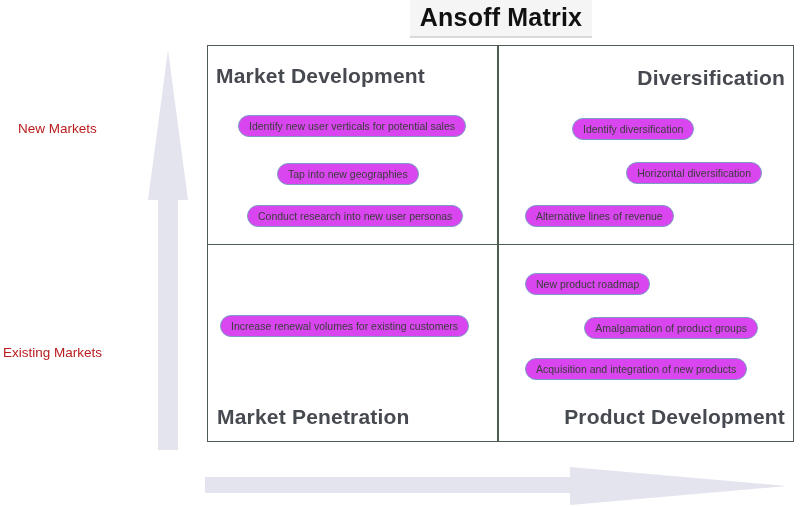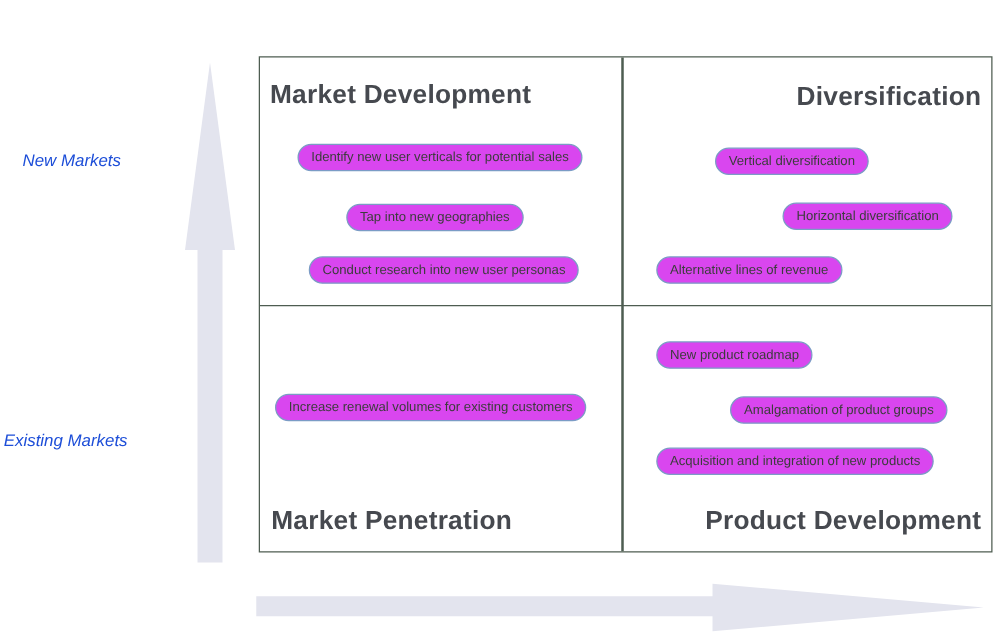--- a/index.html
+++ b/index.html
@@ -47,31 +47,33 @@
     padding:0 10px;
     border:1.5px solid #7b9cc5;
     border-radius:12px;
     background:#d946ef;
     font-size:10.5px;color:#3c3c3c;
     white-space:nowrap;
     text-align:center;
   }
   .axis-label{
     position:absolute;
-    font-size:13.5px;color:#1d4ed8;
+    font-size:13.5px;color:#b91c1c;
     white-space:nowrap;
-    font-style:italic;
   }
   .arrow-svg{position:absolute;display:block;}
 </style>
 </head>
 <body>
 
 <div id="canvas">
 
+  <div class="title-wrap">
+    <span class="title">Ansoff Matrix</span>
+  </div>
 
   <svg class="arrow-svg" style="left:0;top:0" width="800" height="507" viewBox="0 0 800 507" aria-hidden="true">
     <polygon points="168,50 188,200 178,200 178,450 158,450 158,200 148,200" fill="#e3e4ee"></polygon>
 
     <polygon points="205,477 570,477 570,467 787,486 570,505 570,493 205,493" fill="#e3e4ee"></polygon>
   </svg>
 
   <div class="axis-label" style="left:18px;top:121px">New Markets</div>
   <div class="axis-label" style="left:3px;top:345px">Existing Markets</div>
 
@@ -82,21 +84,21 @@
 
   <div class="qhead" style="left:216px;top:64px">Market Development</div>
   <div class="qhead" style="right:15px;top:66px">Diversification</div>
   <div class="qhead" style="left:217px;top:405px">Market Penetration</div>
   <div class="qhead" style="right:15px;top:405px">Product Development</div>
 
   <div class="pill" style="left:238px;top:115px">Identify new user verticals for potential sales</div>
   <div class="pill" style="left:277px;top:163px">Tap into new geographies</div>
   <div class="pill" style="left:247px;top:205px">Conduct research into new user personas</div>
 
-  <div class="pill" style="left:572px;top:118px">Vertical diversification</div>
+  <div class="pill" style="left:572px;top:118px">Identify diversification</div>
   <div class="pill" style="right:38px;top:162px">Horizontal diversification</div>
   <div class="pill" style="left:525px;top:205px">Alternative lines of revenue</div>
 
   <div class="pill" style="left:220px;top:315px">Increase renewal volumes for existing customers</div>
 
   <div class="pill" style="left:525px;top:273px">New product roadmap</div>
   <div class="pill" style="right:42px;top:317px">Amalgamation of product groups</div>
   <div class="pill" style="left:525px;top:358px">Acquisition and integration of new products</div>
 
 </div>

